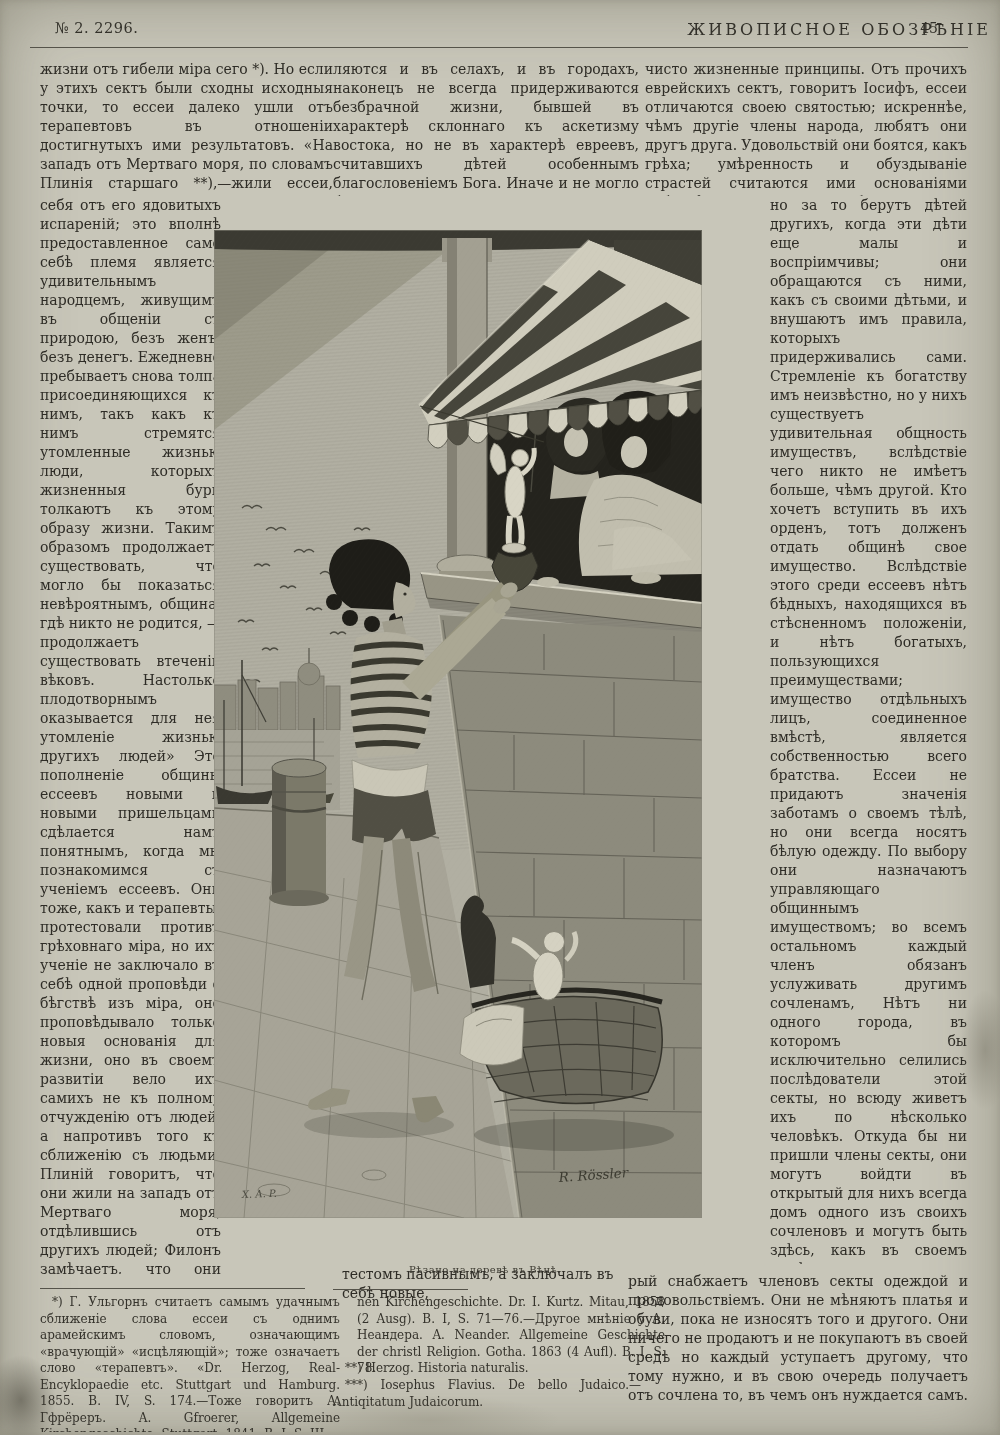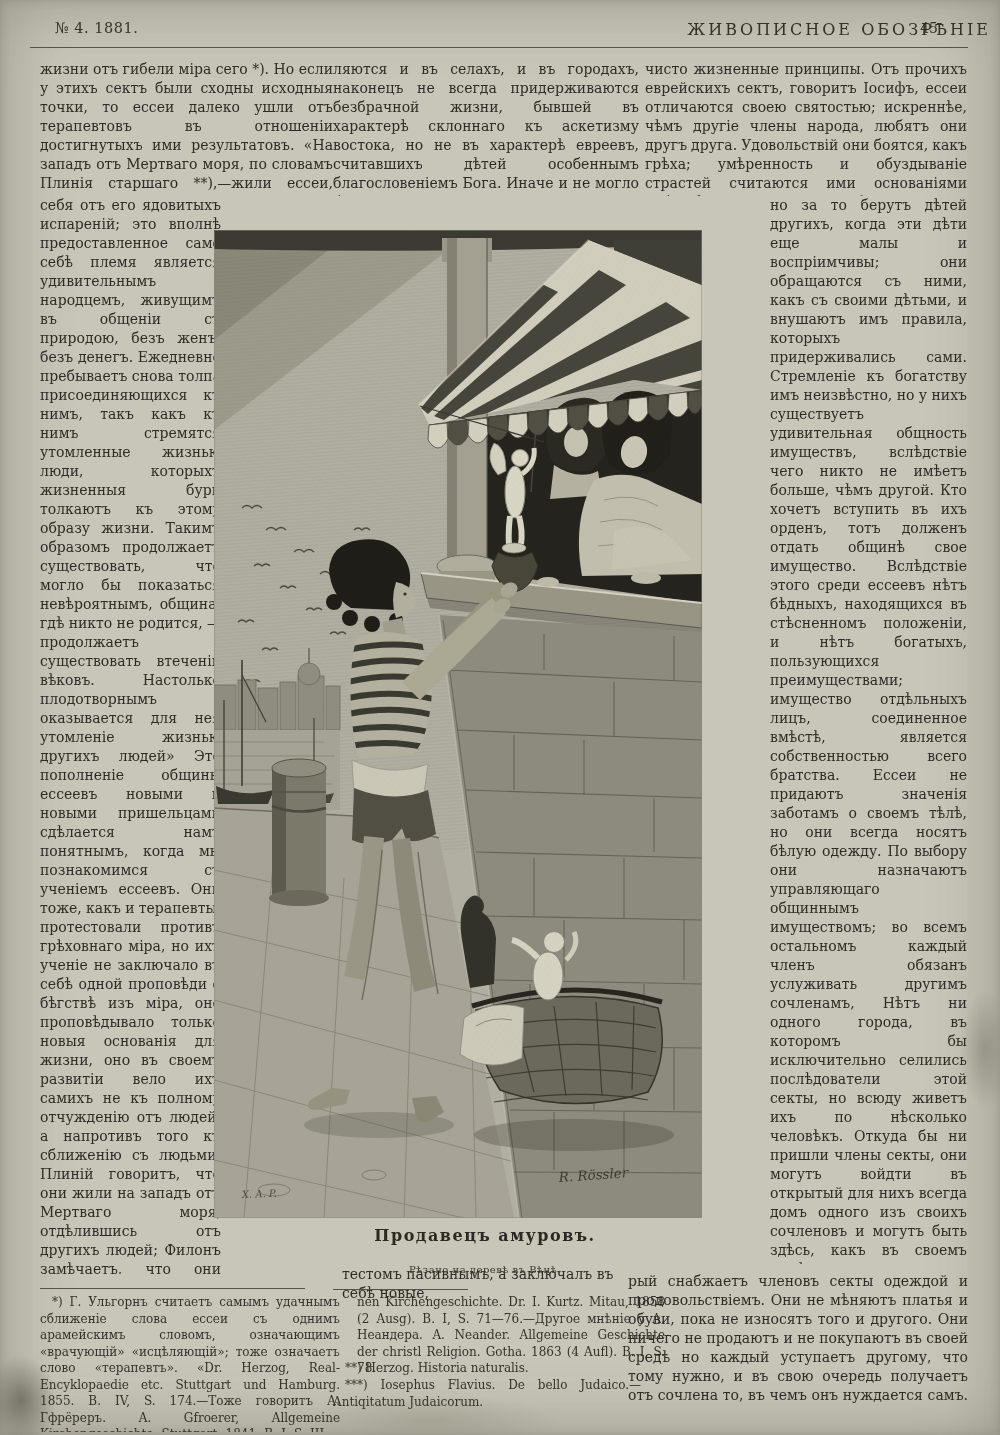--- a/index.html
+++ b/index.html
@@ -28,21 +28,21 @@
   .smudge2{position:absolute;left:960px;top:990px;width:50px;height:120px;
     background:radial-gradient(closest-side,rgba(70,66,52,.28),rgba(70,66,52,0));}
   .smudge3{position:absolute;left:300px;top:1395px;width:260px;height:50px;
     background:radial-gradient(closest-side,rgba(108,104,86,.22),rgba(108,104,86,0));}
 </style>
 </head>
 <body>
 
 <div class="page">
 
-  <span class="hdr-issue">№ 4. 1881.</span>
+  <span class="hdr-issue">№ 2. 2296.</span>
   <span class="hdr-title">ЖИВОПИСНОЕ ОБОЗРѢНІЕ</span>
   <span class="hdr-page">45</span>
   <div class="hdr-rule"></div>
 
   <div class="col" style="left:40px;top:60px;width:293px;height:136px;">жизни отъ гибели міра сего *). Но если у этихъ сектъ были сходны исходныя точки, то ессеи далеко ушли отъ терапевтовъ въ отношеніи достигнутыхъ ими результатовъ. «На западъ отъ Мертваго моря, по словамъ Плинія старшаго **),—жили ессеи, держась въ достаточномъ отдаленіи отъ его берега, чтобы обезопасить</div>
   <div class="col" style="left:40px;top:196px;width:181px;height:1078px;">себя отъ его ядовитыхъ испареній; это вполнѣ предоставленное само себѣ племя является удивительнымъ народцемъ, живущимъ въ общеніи съ природою, безъ женъ, безъ денегъ. Ежедневно пребываетъ снова толпа присоединяющихся къ нимъ, такъ какъ къ нимъ стремятся утомленные жизнью люди, которыхъ жизненныя бури толкаютъ къ этому образу жизни. Такимъ образомъ продолжаетъ существовать, что могло бы показаться невѣроятнымъ, община, гдѣ никто не родится, — продолжаетъ существовать втеченіи вѣковъ. Настолько плодотворнымъ оказывается для нея утомленіе жизнью другихъ людей» Это пополненіе общины ессеевъ новыми и новыми пришельцами сдѣлается намъ понятнымъ, когда мы познакомимся съ ученіемъ ессеевъ. Они тоже, какъ и терапевты, протестовали противъ грѣховнаго міра, но ихъ ученіе не заключало въ себѣ одной проповѣди о бѣгствѣ изъ міра, оно проповѣдывало только новыя основанія для жизни, оно въ своемъ развитіи вело ихъ самихъ не къ полному отчужденію отъ людей, а напротивъ того къ сближенію съ людьми. Плиній говоритъ, что они жили на западъ отъ Мертваго моря, отдѣлившись отъ другихъ людей; Филонъ замѣчаетъ, что они бѣжали отъ селъ и городовъ; Іосифъ Флавій говоритъ, что они отрицали бракъ ***). Но это все можно отнести только къ первоначальнымъ принципамъ ессеевъ. Изъ болѣе близкаго знакомства съ этой сектой видно, что далѣе ессеи распространяются и по остальнымъ частямъ Палестины, посе-</div>
   <div class="fn-rule" style="left:40px;top:1288px;width:265px;"></div>
   <div class="fn fn-ind" style="left:40px;top:1294px;width:300px;height:138px;">*) Г. Ульгорнъ считаетъ самымъ удачнымъ сближеніе слова ессеи съ однимъ арамейскимъ словомъ, означающимъ «врачующій» «исцѣляющій»; тоже означаетъ слово «терапевтъ». «Dr. Herzog, Real-Encyklopaedie etc. Stuttgart und Hamburg. 1855. B. IV, S. 174.—Тоже говоритъ А. Гфрёреръ. A. Gfroerer, Allgemeine Kirchengeschichte. Stuttgart. 1841. B. I. S. III.—Тоже у І. Курца, Handbuch der allgeme-</div>
 
   <div class="col" style="left:333px;top:60px;width:306px;height:136px;">ляются и въ селахъ, и въ городахъ, наконецъ не всегда придерживаются безбрачной жизни, бывшей въ характерѣ склоннаго къ аскетизму востока, но не въ характерѣ евреевъ, считавшихъ дѣтей особеннымъ благословеніемъ Бога. Иначе и не могло быть, такъ какъ протестъ ессевъ противъ грѣховнаго міра уже не былъ про-</div>
@@ -315,21 +315,20 @@
       </g>
 
       <text x="28" y="968" font-size="10" font-style="italic" fill="#4d4c42" transform="rotate(-2 28 968)">X. A. P.</text>
       <text x="345" y="952" font-size="13.5" font-style="italic" fill="#3c3b31" transform="rotate(-4 345 952)">R. Rössler</text>
 
       <rect width="488" height="988" fill="url(#diag)" opacity="0.06"></rect>
       <rect x="0.5" y="0.5" width="487" height="987" fill="none" stroke="#8a887b" stroke-width="1" opacity="0.5"></rect>
     </svg>
   </div>
 
-  <div class="cap-title" style="left:300px;top:1226px;width:370px;">Продавецъ амуровъ.</div>
   <div class="cap-sub" style="left:300px;top:1249px;width:370px;margin-top:15px;">Рѣзано на деревѣ въ Вѣнѣ.</div>
 
   <div class="oneline" style="left:342px;top:1265px;width:306px;">тестомъ пасивнымъ, а заключалъ въ себѣ новые,</div>
 
   <div class="fn-rule" style="left:333px;top:1289px;width:135px;"></div>
   <div class="fn" style="left:333px;top:1294px;width:308px;margin-left:24px;">nen Kirchengeschichte. Dr. I. Kurtz. Mitau, 1858 (2 Ausg). B. I, S. 71—76.—Другое мнѣніе у А. Неандера. A. Neander. Allgemeine Geschichte der christl Religion. Gotha. 1863 (4 Aufl). B. I, S. 78.</div>
   <div class="fn fn-ind" style="left:333px;top:1360px;width:308px;">**) Herzog. Historia naturalis.</div>
   <div class="fn fn-ind" style="left:333px;top:1377px;width:308px;height:36px;">***) Iosephus Flavius. De bello Judaico.—Antiqitatum Judaicorum.</div>
 
   <div class="col" style="left:645px;top:60px;width:322px;height:136px;">чисто жизненные принципы. Отъ прочихъ еврейскихъ сектъ, говоритъ Іосифъ, ессеи отличаются своею святостью; искреннѣе, чѣмъ другіе члены народа, любятъ они другъ друга. Удовольствій они боятся, какъ грѣха; умѣренность и обуздываніе страстей считаются ими основаніями добродѣтели. Отъ брака они воздерживаются,</div>

